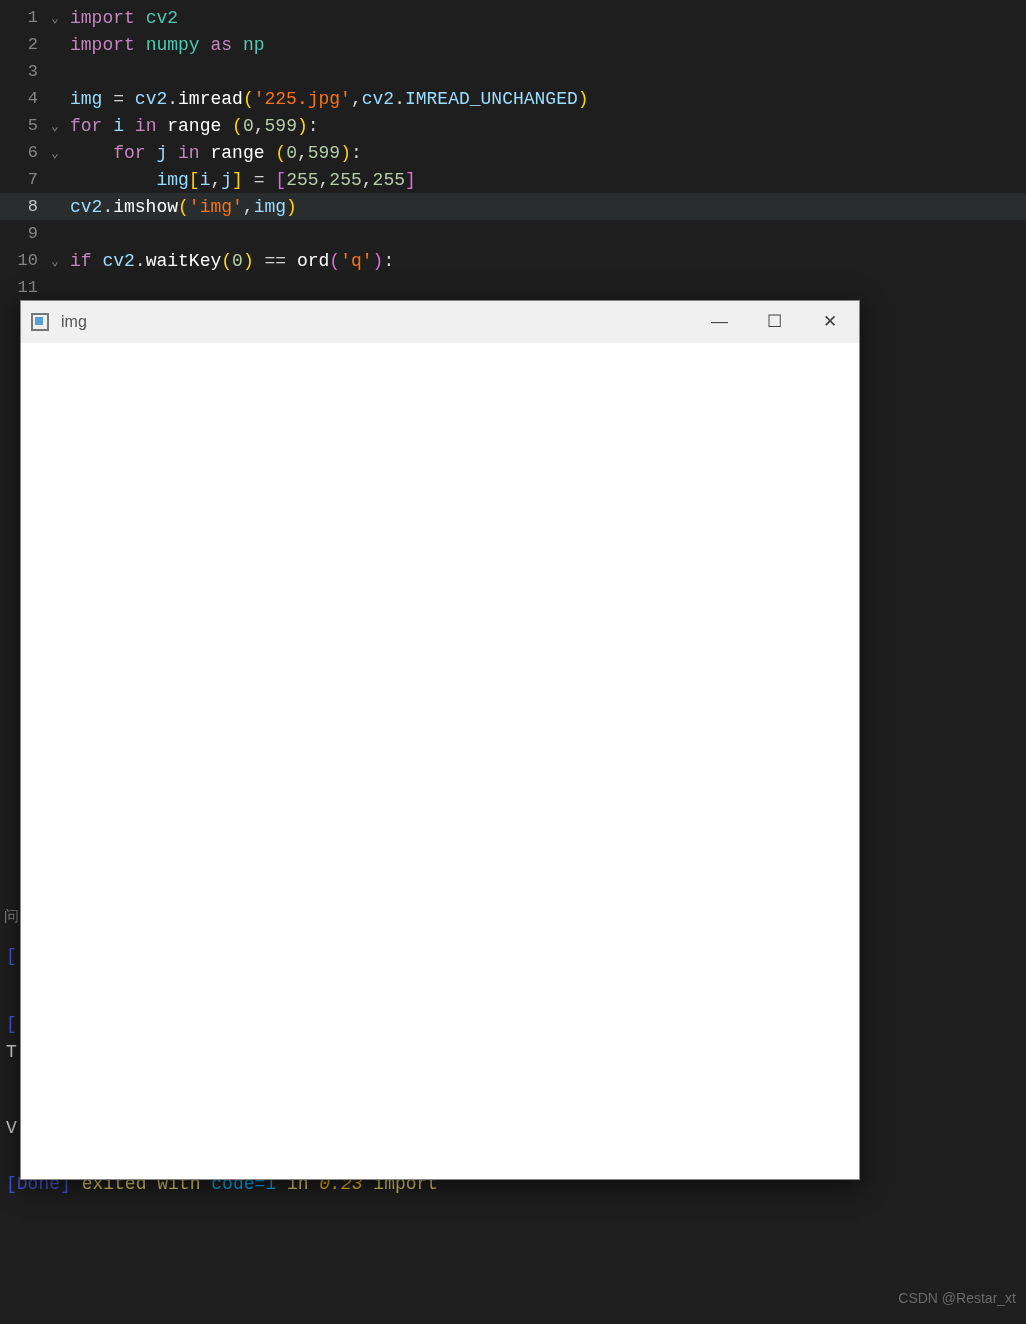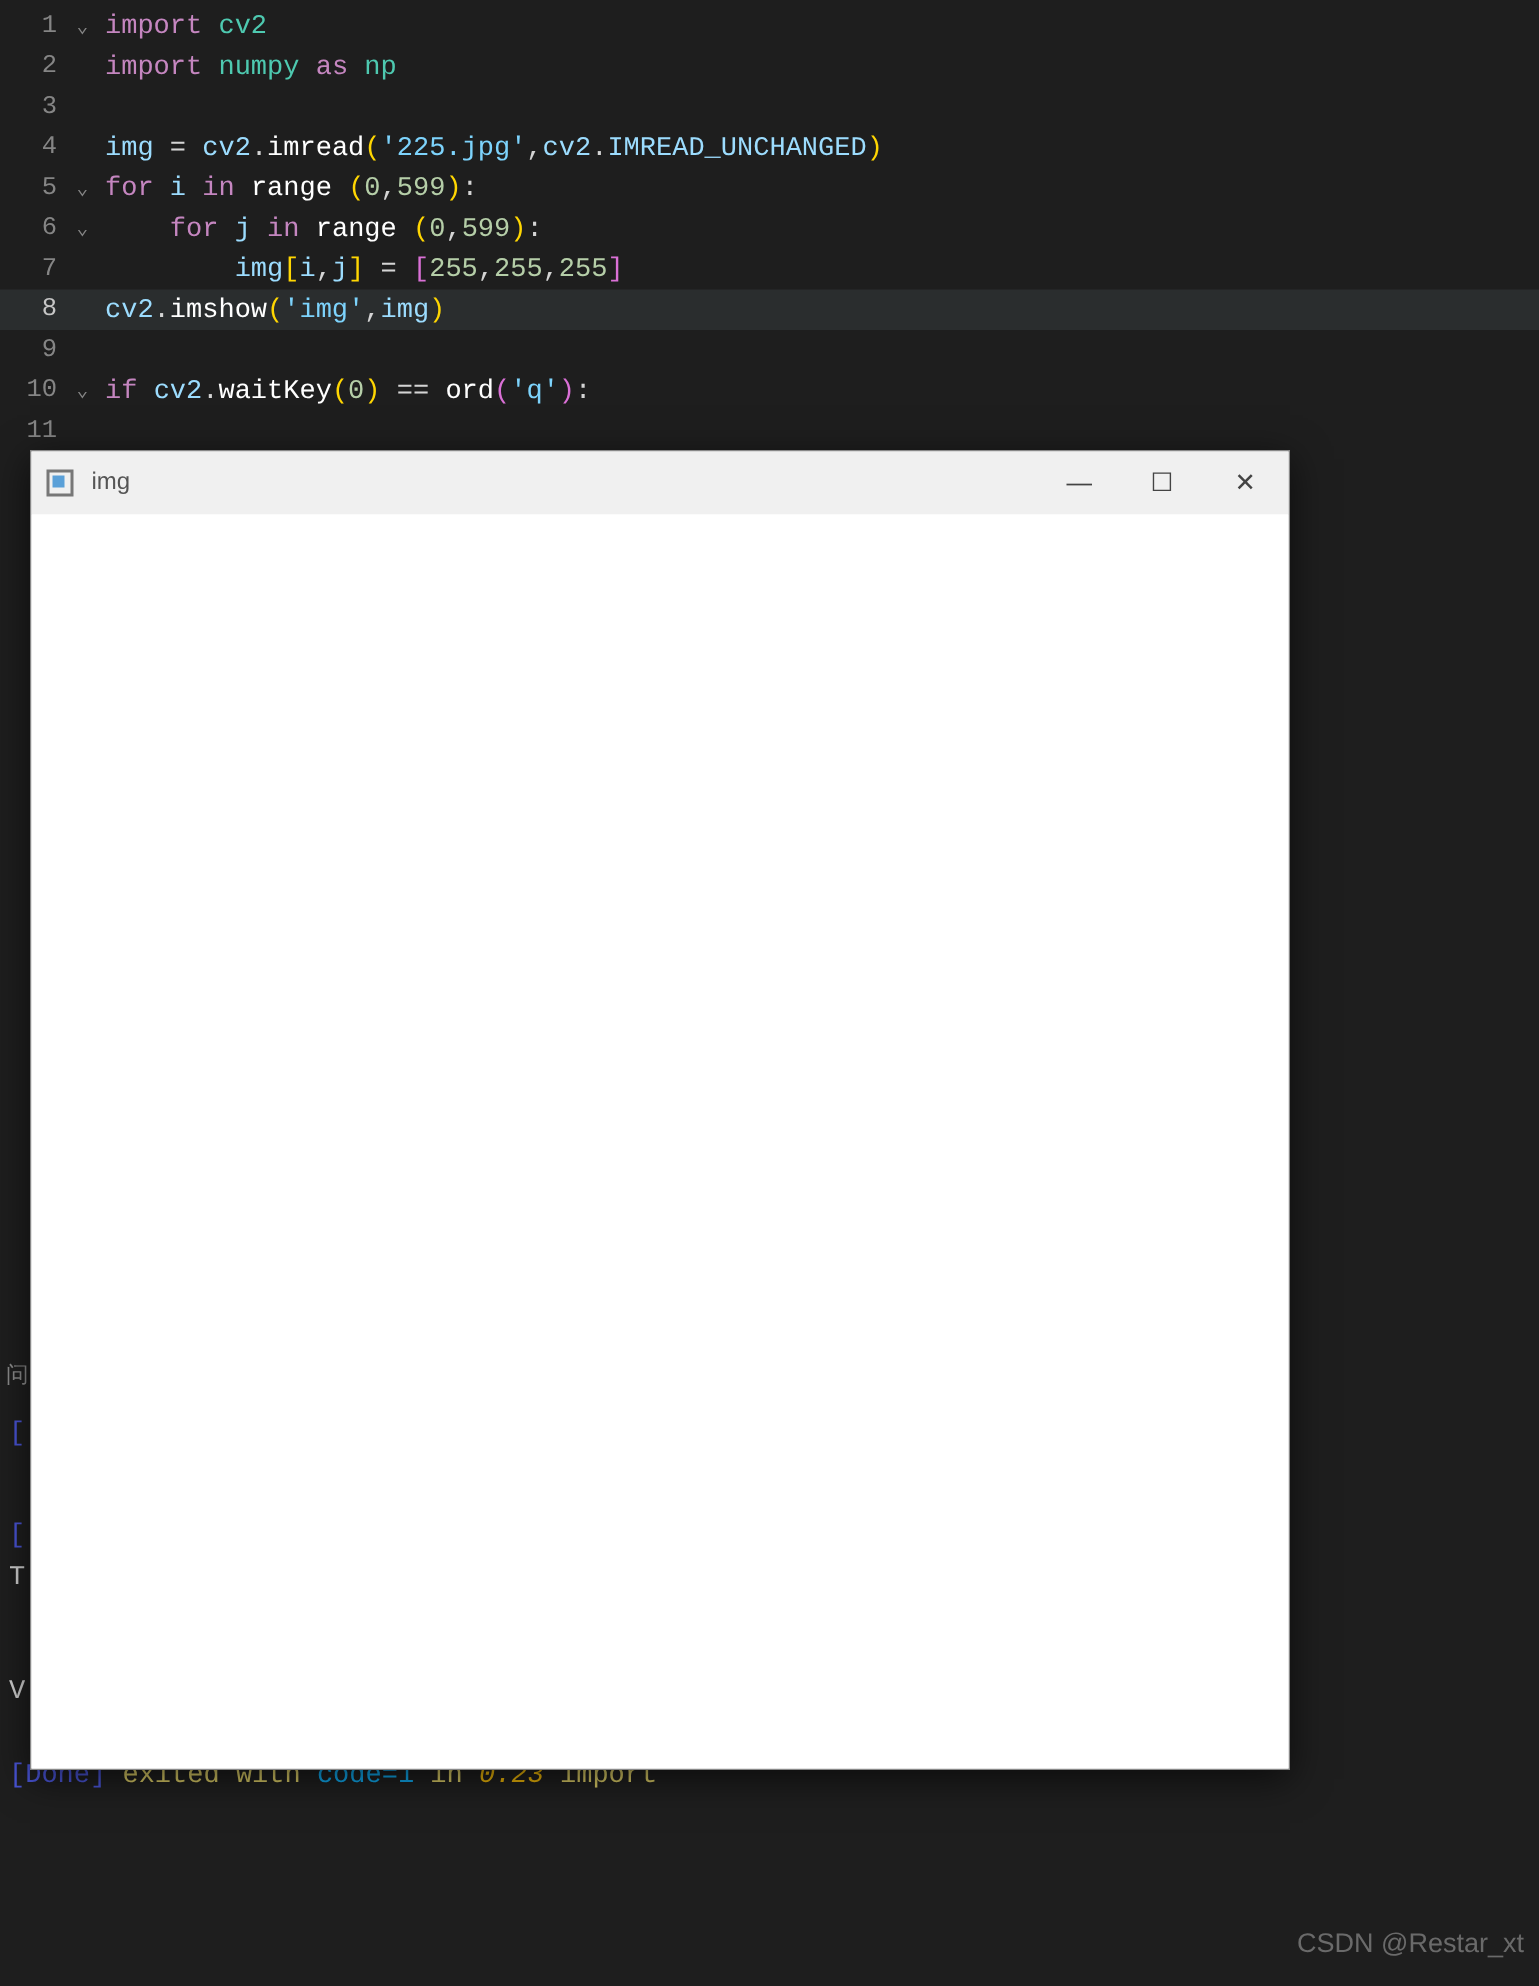--- a/index.html
+++ b/index.html
@@ -35,21 +35,21 @@
     color: #858585;
     font-size: 13px;
     text-align: center;
   }
   .codecell { padding-left: 4px; }
   .code-line.current { background: #2a2d2e; }
   .kw  { color: #c586c0; }
   .fn  { color: #ffffff; }
   .var { color: #9cdcfe; }
   .cls { color: #4ec9b0; }
-  .str { color: #7dd3fc; }
+  .str { color: #f97316; }
   .num { color: #b5cea8; }
   .op  { color: #d4d4d4; }
   .pun { color: #ffd602; }
   .punP { color: #da70d6; }
   .panel-tabs {
     margin-top: 600px;
     color: #8a8a8a;
     font-size: 15px;
     padding: 6px 4px;
   }
@@ -62,21 +62,21 @@
   .t-yel { color: #d6c764; }
   .t-white { color: #cfcfcf; }
   .t-red { color: #0ea5e9; }
   .t-grn { color: #eab308; font-style: italic; }
   .t-bar { border-left: 2px solid #555; margin: 4px 0 4px 16px; height: 18px; }
   .watermark {
     position: absolute;
     right: 10px;
     bottom: 18px;
     color: #6a6a6a;
-    font-size: 18px;
+    font-size: 14px;
     font-family: Arial, sans-serif;
   }
   
   .imgwin {
     position: absolute;
     left: 20px;
     top: 300px;
     width: 840px;
     height: 880px;
     background: #ffffff;

